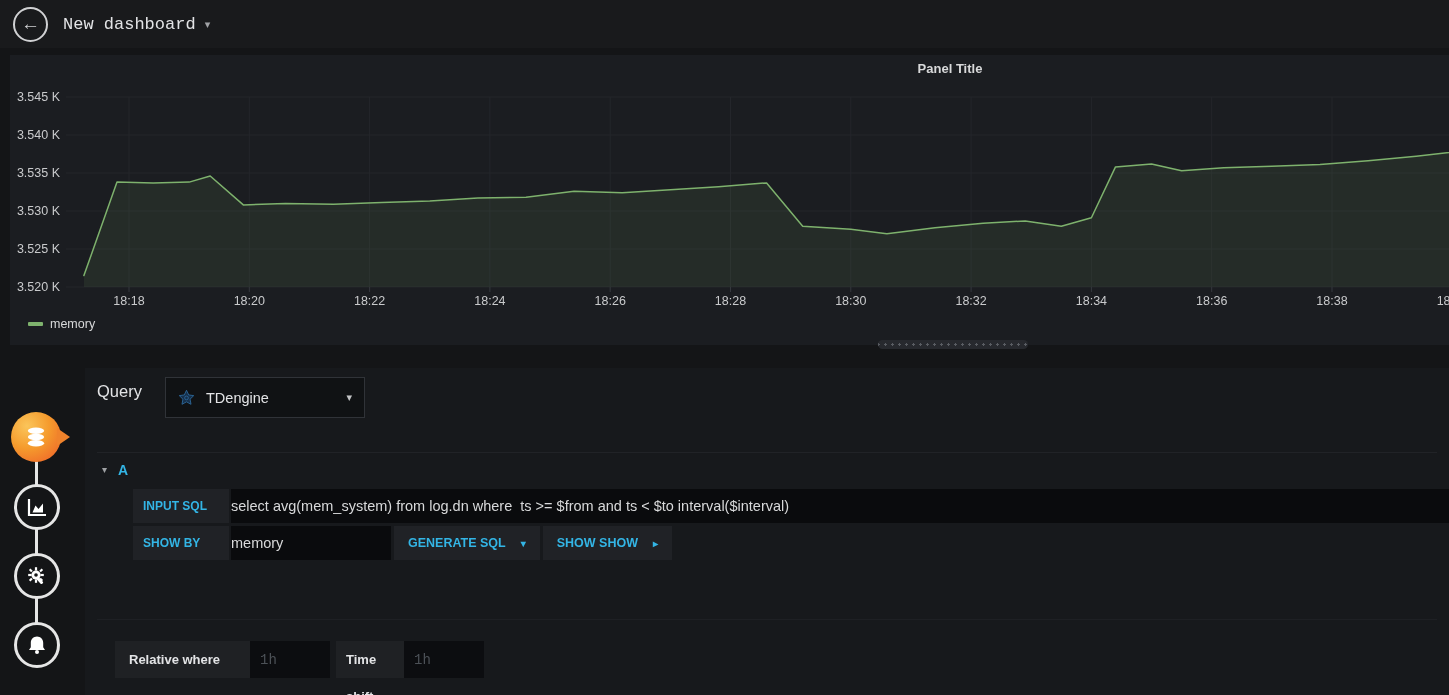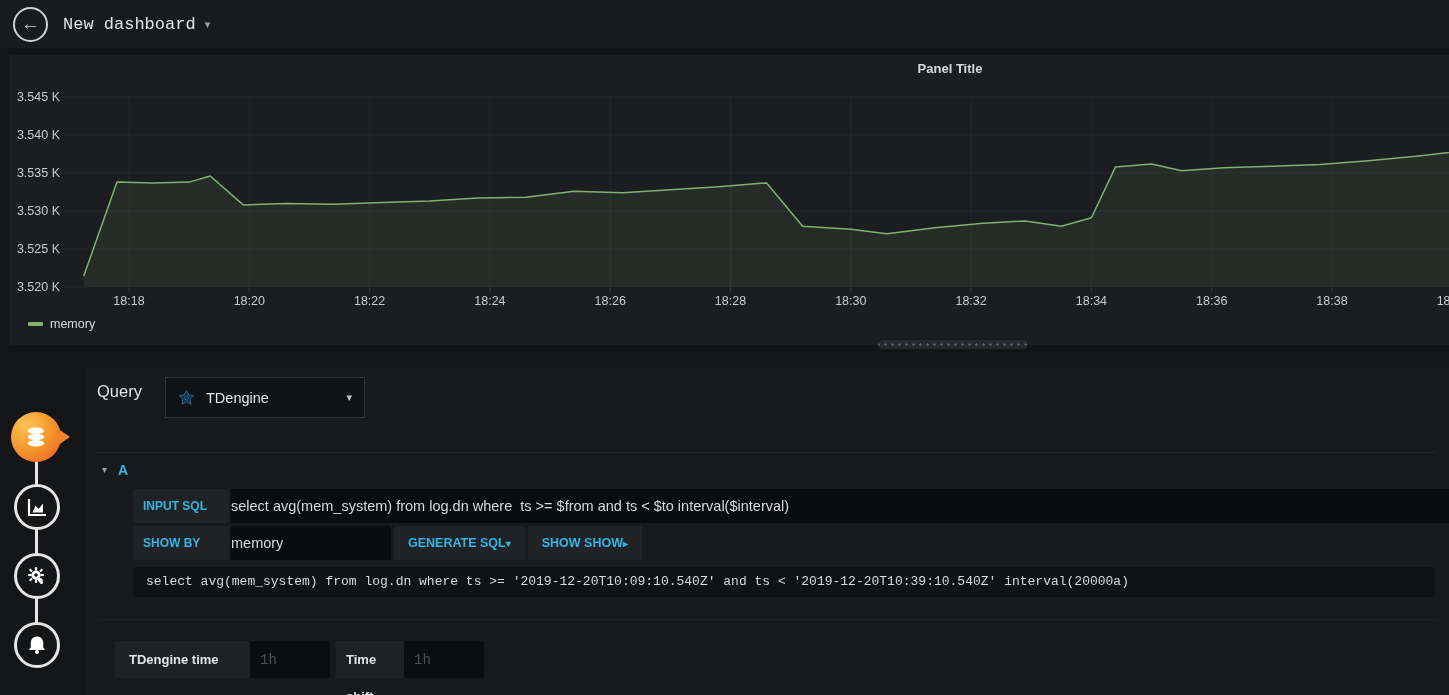--- a/index.html
+++ b/index.html
@@ -61,21 +61,21 @@
   .row-input-sql { top:121px; height:21px; }
   .row-alias { top:158px; height:34px; }
   .f-label { width:96px; min-width:96px; height:34px; background:#202226; color:#33b5e5;
              font-size:12px; font-weight:700; line-height:34px; padding-left:10px; margin-right:2px; }
   .f-input { height:34px; background:#0a0b0d; border:none; outline:none; color:#d8d9da;
              font-size:14.5px; font-family:"Liberation Sans",sans-serif; padding:0 0; }
   .grow { flex:1 1 auto; }
   .alias-input { width:160px; }
   .f-btn { height:34px; background:#202226; color:#33b5e5; font-size:12.5px; font-weight:700;
            border:none; margin-left:3px; padding:0 14px; cursor:pointer;
-           font-family:"Liberation Sans",sans-serif; display:flex; align-items:center; gap:0; }
+           font-family:"Liberation Sans",sans-serif; display:flex; align-items:center; gap:15px; }
   .f-btn .btn-caret { font-size:10px; }
 
   .sql-pre { position:absolute; left:48px; right:14px; top:199px; height:30px; background:#101216;
              border-radius:2px; font-family:"Liberation Mono","DejaVu Sans Mono",monospace;
              font-size:13px; line-height:30px; padding:0 13px; color:#d8d9da;
              white-space:nowrap; overflow:hidden; }
 
   .divider { position:absolute; left:12px; right:12px; top:251px; height:1px; background:#1e2024; }
 
   .time-row { position:absolute; left:30px; top:273px; height:37px; display:flex; }
@@ -231,23 +231,22 @@
     <button class="f-btn">
       <span>GENERATE SQL</span>
       <span class="btn-caret">▾</span>
     </button>
     <button class="f-btn">
       <span>SHOW SHOW</span>
       <span class="btn-caret">▸</span>
     </button>
   </div>
 
-  <div class="sql-pre">select avg(mem_system) from log.dn where  ts &gt;= '2019-12-20T10:09:10.540Z' and ts &lt; '2019-12-20T10:39:10.540Z' interval(20000a)</div>
 
   <div class="divider"></div>
 
   <div class="time-row">
-    <div class="t-label first">TDengine time</div>
+    <div class="t-label first">Relative where</div>
     <input class="t-input" type="text" placeholder="1h" style="">
     <div class="t-label second">Time shift</div>
     <input class="t-input" type="text" placeholder="1h" style="">
   </div>
 </div>
 
 </body></html>

